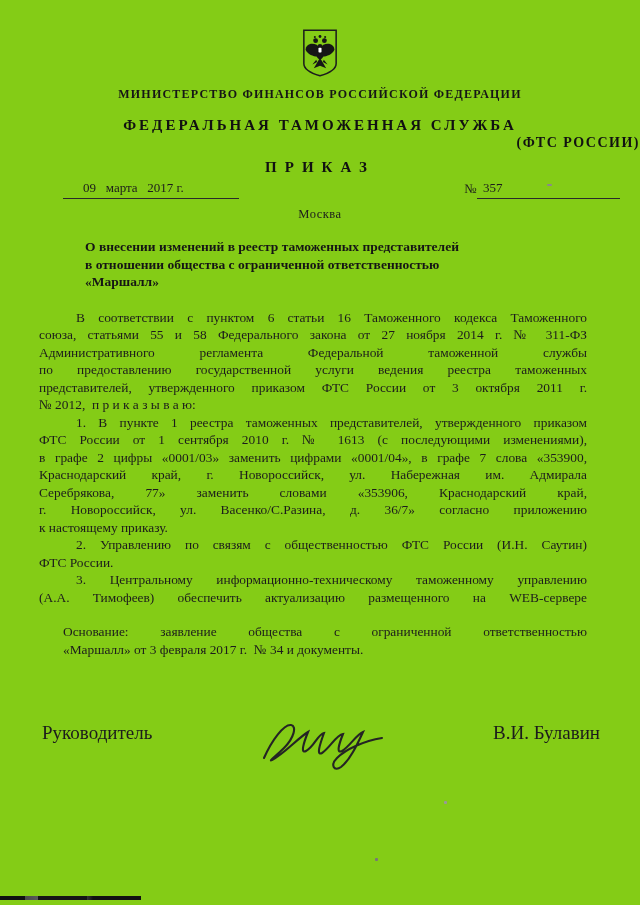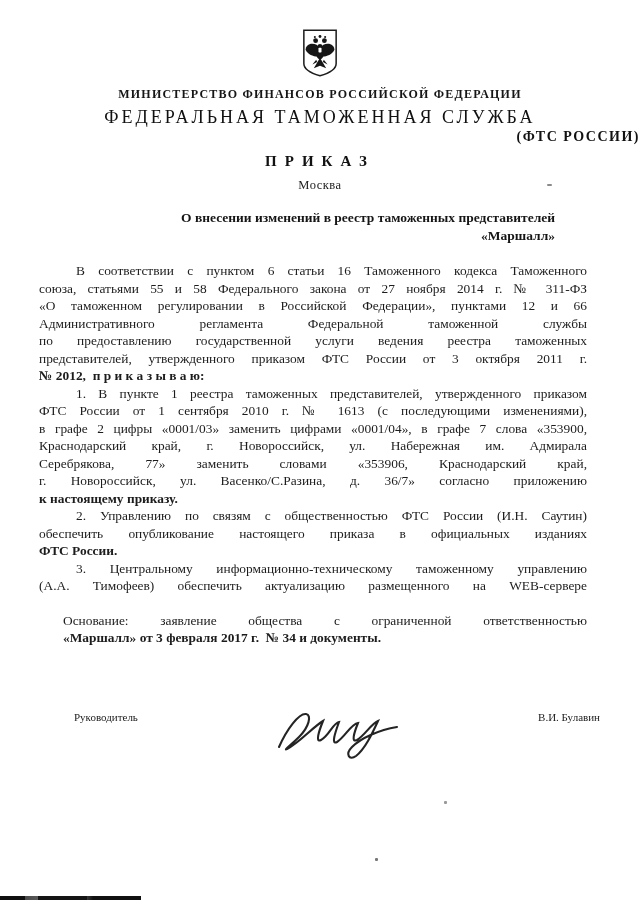--- a/index.html
+++ b/index.html
@@ -1,33 +1,33 @@
 <!DOCTYPE html>
 <html><head>
 <meta charset="utf-8">
 <style>
   * { margin: 0; padding: 0; box-sizing: border-box; }
   html, body { background: #888; }
   .page {
     position: relative;
     width: 640px; height: 905px;
     margin: 0 auto;
-    background: #ffffff;
+    background: #84cc16;
     color: #1c1c1c;
     font-family: "Liberation Serif", "DejaVu Serif", serif;
     overflow: hidden;
   }
   .emblem { padding-top: 28px; text-align: center; height: 78px; }
   .h-ministry {
     margin-top: 9px; text-align: center;
     font-weight: bold; font-size: 12px; letter-spacing: 1.2px; color: #161616;
   }
   .h-agency {
-    margin-top: 5px; text-align: center;
-    font-weight: normal; font-size: 18px; letter-spacing: 3px; color: #111;
+    margin-top: 15px; text-align: center;
+    font-weight: bold; font-size: 15px; letter-spacing: 3px; color: #111;
   }
   .h-agency-short {
     margin-top: 1px; text-align: right;
     font-weight: bold; font-size: 14px; letter-spacing: 1.5px; color: #111;
   }
   .h-doctype {
     margin-top: 8px; text-align: center;
     font-weight: bold; font-size: 15px; letter-spacing: 8px; color: #111;
   }
   .dateline {
@@ -45,33 +45,33 @@
   .num-box { display: flex; align-items: flex-end; }
   .num-label { padding-bottom: 2px; }
   .num-val {
     display: inline-block; width: 143px;
     border-bottom: 1.4px solid #2a2a2a;
     padding: 0 0 2px 6px;
   }
   .city { margin-top: 8px; text-align: center; font-size: 12.5px; letter-spacing: 0.5px; }
   .title-block {
     margin: 16px auto 18px; width: 470px;
-    text-align: right; font-weight: bold; font-size: 13.5px;
+    text-align: left; font-weight: bold; font-size: 13.5px;
     line-height: 17.5px; color: #151515;
   }
   .bodytext { margin: 18px 53px 0 39px; font-size: 13.4px; line-height: 17.5px; }
   .ln { height: 17.5px; overflow: hidden; }
   .jl { text-align: justify; text-align-last: justify; }
-  .ll { text-align: left; white-space: pre-wrap; font-weight: bold; }
+  .ll { text-align: left; white-space: pre-wrap; }
   .ind { text-indent: 37px; }
   .basis { margin: 17px 53px 0 63px; font-size: 13.4px; line-height: 17.5px; }
   .sig-row {
-    margin: 52px 40px 0 74px;
+    margin: 52px 40px 0 42px;
     display: flex; justify-content: space-between; align-items: flex-start;
-    font-size: 11px;
+    font-size: 19px;
   }
   .sig-role { padding-top: 12px; }
   .sig-name { padding-top: 12px; }
   .sig-scribble { margin-top: 0; }
   .bottom-bar {
     position: absolute; left: 0; bottom: 5px;
     width: 141px; height: 4px;
     background: linear-gradient(90deg,
       #101010 0%, #101010 18%, #4a4a4a 18%, #5a5a5a 27%,
       #151515 27%, #151515 62%, #333 62%, #111 66%, #111 100%);
@@ -106,47 +106,53 @@
       </g>
       <rect x="18.4" y="20.5" width="3.2" height="5" rx="0.8" fill="#ffffff"></rect>
     </svg>
   </div>
 
   <div class="h-ministry">МИНИСТЕРСТВО ФИНАНСОВ РОССИЙСКОЙ ФЕДЕРАЦИИ</div>
   <div class="h-agency">ФЕДЕРАЛЬНАЯ ТАМОЖЕННАЯ СЛУЖБА</div>
   <div class="h-agency-short">(ФТС РОССИИ)</div>
   <div class="h-doctype">ПРИКАЗ</div>
 
+  <div class="dateline">
+    <div class="date-box">09   марта   2017 г.</div>
+    <div class="num-box">
+      <span class="num-label">№</span>
+      <span class="num-val">357</span>
+    </div>
+  </div>
 
   <div class="city">Москва</div>
 
   <div class="title-block">
     <div>О внесении изменений в реестр таможенных представителей</div>
+    <div>в отношении общества с ограниченной ответственностью</div>
     <div>«Маршалл»</div>
   </div>
 
   <div class="bodytext">
     <div class="ln jl ind">В соответствии с пунктом 6 статьи 16 Таможенного кодекса Таможенного</div>
     <div class="ln jl">союза, статьями 55 и 58 Федерального закона от 27 ноября 2014 г. № 311-ФЗ</div>
-    <div class="ln jl">«О таможенном регулировании в Российской Федерации», пунктами 12 и 66</div>
     <div class="ln jl">Административного регламента Федеральной таможенной службы</div>
     <div class="ln jl">по предоставлению государственной услуги ведения реестра таможенных</div>
     <div class="ln jl">представителей, утвержденного приказом ФТС России от 3 октября 2011 г.</div>
     <div class="ln ll">№ 2012,  п р и к а з ы в а ю:</div>
 
     <div class="ln jl ind">1. В пункте 1 реестра таможенных представителей, утвержденного приказом</div>
     <div class="ln jl">ФТС России от 1 сентября 2010 г. № 1613 (с последующими изменениями),</div>
     <div class="ln jl">в графе 2 цифры «0001/03» заменить цифрами «0001/04», в графе 7 слова «353900,</div>
     <div class="ln jl">Краснодарский край, г. Новороссийск, ул. Набережная им. Адмирала</div>
     <div class="ln jl">Серебрякова, 77» заменить словами «353906, Краснодарский край,</div>
     <div class="ln jl">г. Новороссийск, ул. Васенко/С.Разина, д. 36/7» согласно приложению</div>
     <div class="ln ll">к настоящему приказу.</div>
 
     <div class="ln jl ind">2. Управлению по связям с общественностью ФТС России (И.Н. Саутин)</div>
-    <div class="ln jl">обеспечить опубликование настоящего приказа в официальных изданиях</div>
     <div class="ln ll">ФТС России.</div>
 
     <div class="ln jl ind">3. Центральному информационно-техническому таможенному управлению</div>
     <div class="ln jl">(А.А. Тимофеев) обеспечить актуализацию размещенного на WEB-сервере</div>
   </div>
 
   <div class="basis">
     <div class="ln jl">Основание: заявление общества с ограниченной ответственностью</div>
     <div class="ln ll">«Маршалл» от 3 февраля 2017 г.  № 34 и документы.</div>
   </div>

